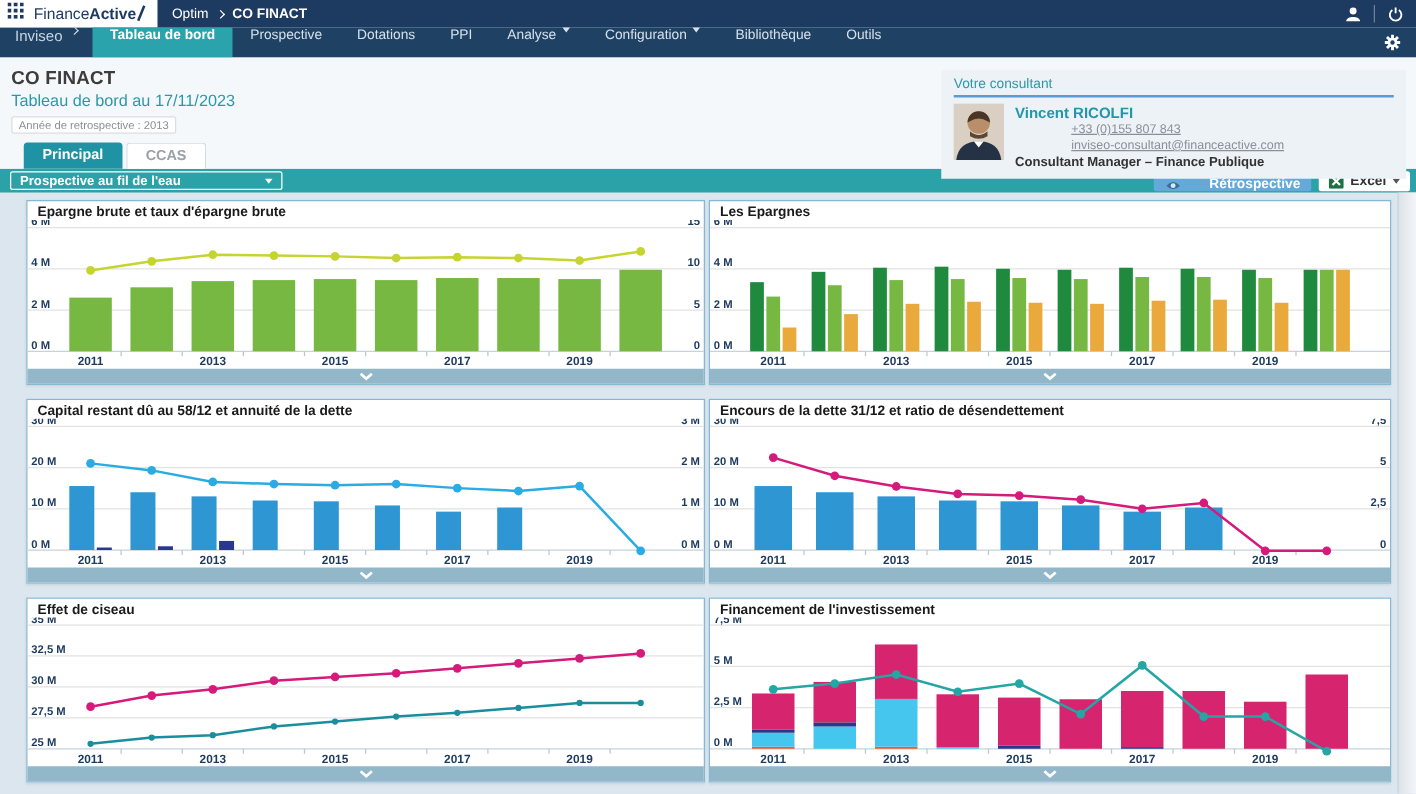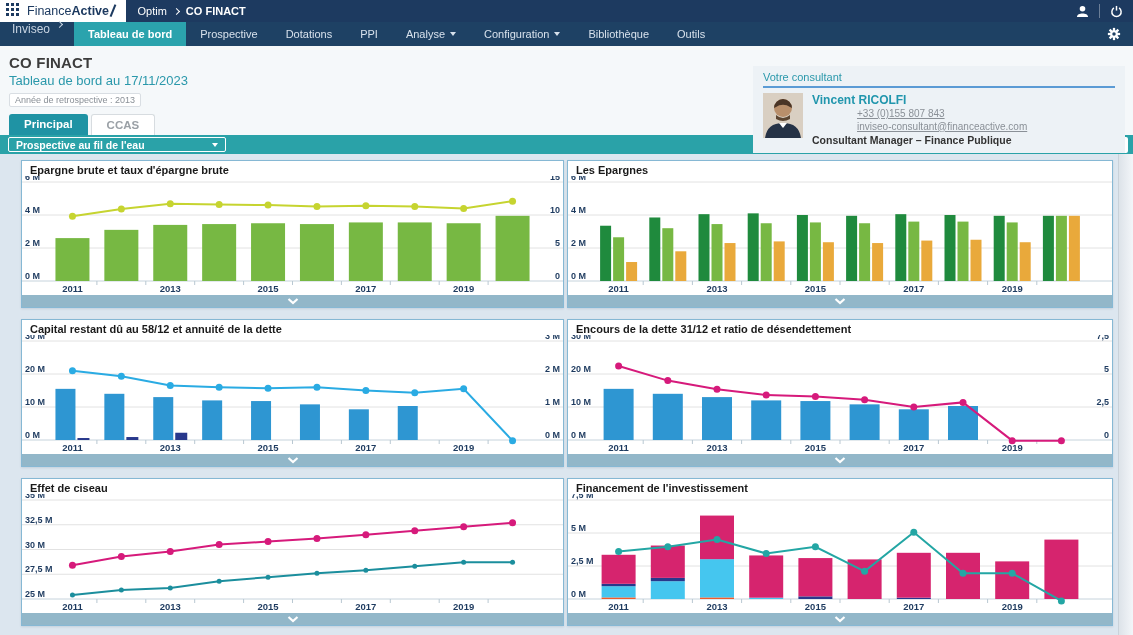--- a/index.html
+++ b/index.html
@@ -17,34 +17,34 @@
   .logo-slash { display:inline-block; width:1.5px; height:13px; background:#1d3a60; transform:rotate(22deg); margin-left:3px; }
   .topbar-crumb { color:#fff; font-size:11px; display:flex; align-items:center; gap:7px; padding:0 12px; }
   .topbar-crumb .ctx { font-weight:bold; }
   .chev { width:5px; height:5px; border-right:1.5px solid currentColor; border-top:1.5px solid currentColor; transform:rotate(45deg); display:inline-block; }
   .topbar-right { margin-left:auto; display:flex; align-items:center; gap:0; }
   .topbar-btn { padding:0 10px; height:100%; display:flex; align-items:center; cursor:pointer; }
   .topbar-divider { width:1px; height:14px; background:rgba(255,255,255,.35); }
   
   .navbar { height:24px; background:#1e4164; display:flex; align-items:stretch; color:#d7e1ec; font-size:11px; }
   .nav-product { padding:0 12px; display:flex; align-items:flex-start; gap:7px; font-size:12px; color:#c8d4e2; }
-  .nav-item { padding:0 14px; display:flex; align-items:center; gap:5px; cursor:pointer; }
+  .nav-item { padding:0 14px; display:flex; align-items:flex-start; gap:5px; cursor:pointer; }
   .nav-item.active { background:#2ba3ad; color:#fff; font-weight:bold; }
   .caret-down { width:0; height:0; border-left:3.5px solid transparent; border-right:3.5px solid transparent; border-top:4px solid currentColor; display:inline-block; }
   .nav-gear { margin-left:auto; padding:0 12px; display:flex; align-items:center; cursor:pointer; }
   
   .header { background:#f5f8fa; height:89px; position:relative; padding:8px 0 0 9px; }
   .page-title { font-size:15px; font-weight:bold; color:#3c3c3c; letter-spacing:.2px; }
   .page-subtitle { font-size:13px; color:#2a98ab; margin-top:2px; }
   .retro-badge { display:inline-block; font-size:9px; color:#8a9097; background:#fff; border:1px solid #d9dee3; border-radius:2px; padding:1px 5px; margin-top:5px; }
-  .tabs { position:absolute; left:9px; bottom:0; display:flex; gap:3px; }
+  .tabs { position:absolute; left:19px; bottom:0; display:flex; gap:3px; }
   .tab { padding:4px 15px 4px 15px; font-size:11.5px; font-weight:bold; border-radius:3px 3px 0 0; cursor:pointer; }
   .tab.active { background:#1f93a4; color:#fff; }
   .tab.inactive { background:#fff; color:#9aa0a6; border:1px solid #d7dce0; border-bottom:none; }
-  .consultant-card { position:absolute; right:8px; top:20px; width:372px; background:#edf2f6; padding:5px 10px 6px 10px; }
+  .consultant-card { position:absolute; right:8px; top:10px; width:372px; background:#edf2f6; padding:5px 10px 6px 10px; }
   .consultant-label { color:#2a98ab; font-size:11px; padding-bottom:3px; border-bottom:2px solid #5b9bd5; margin-bottom:5px; }
   .consultant-row { display:flex; gap:9px; }
   .consultant-info { font-size:10px; line-height:1.25; }
   .consultant-name { color:#2196ad; font-size:12px; font-weight:bold; }
   .consultant-link { color:#8a9097; text-decoration:underline; display:block; cursor:pointer;margin-left:45px; }
   .consultant-role { color:#333; font-weight:bold; font-size:10.5px; margin-top:1px; }
   .avatar { width:40px; height:45px; background:#cfc4b6; overflow:hidden; flex:none; }
   
   .toolbar { height:19px; background:#2aa2a8; display:flex; align-items:center; padding:0 5px 0 8px; }
   .toolbar-select { width:218px; height:15px; border:1px solid #fff; border-radius:2px; color:#fff; font-size:10.5px; font-weight:bold; display:flex; align-items:center; justify-content:space-between; padding:0 7px; cursor:pointer; }

